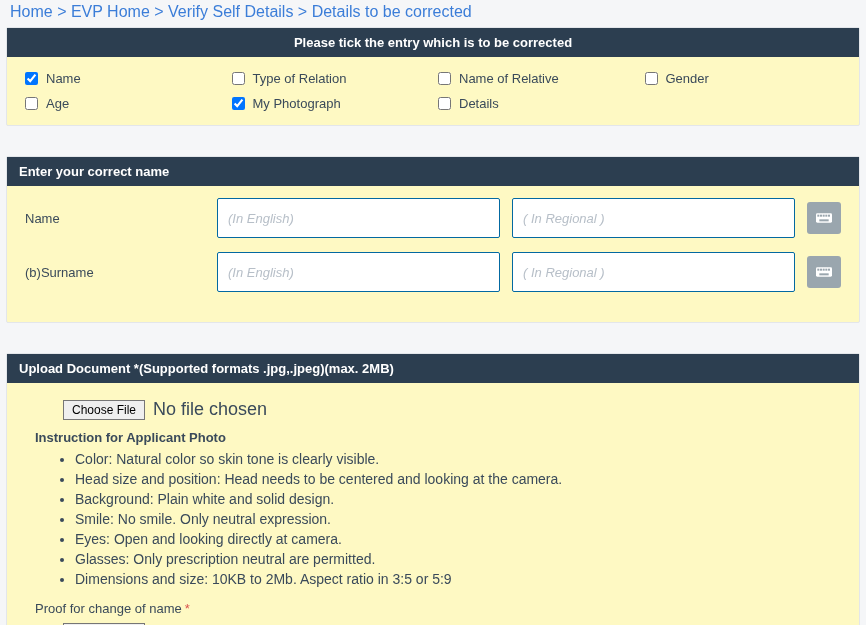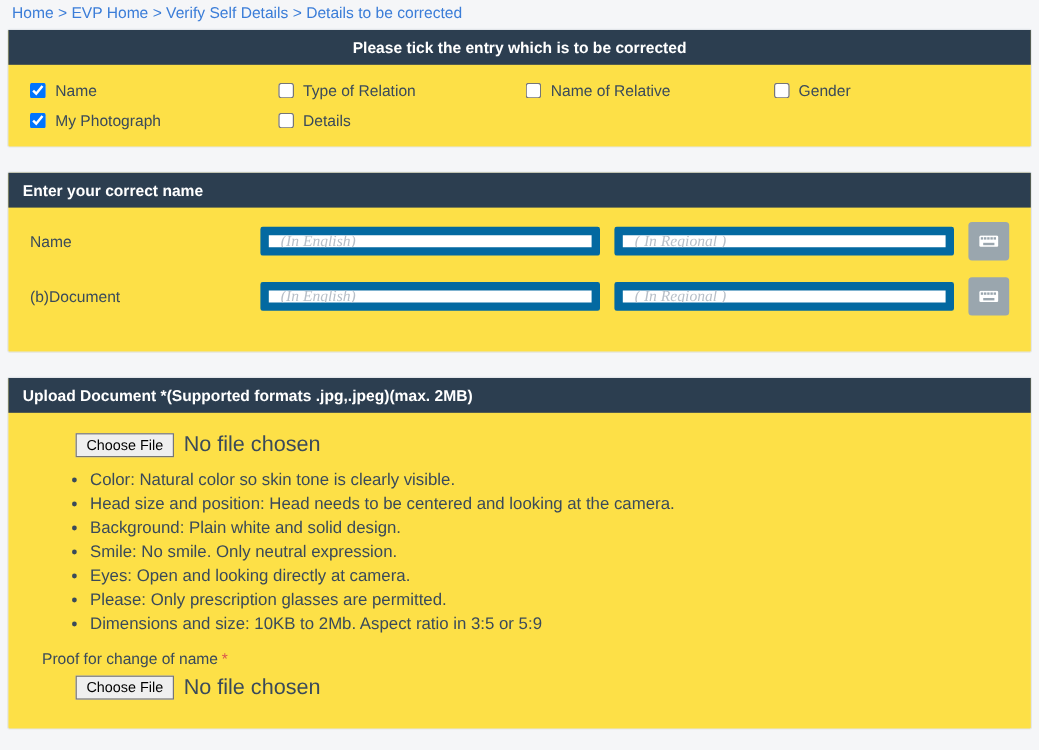--- a/index.html
+++ b/index.html
@@ -5,30 +5,30 @@
   * { box-sizing: border-box; margin: 0; padding: 0; }
   body {
     font-family: "Segoe UI", Arial, sans-serif;
     font-size: 13px;
     background: #f5f6f8;
     color: #3a4a5a;
     width: 866px;
     padding: 0 6px 20px 6px;
   }
   .breadcrumb {
-    font-size: 13px;
+    font-size: 16px;
     color: #3b7dd8;
     padding: 3px 4px 6px 4px;
   }
   .breadcrumb span { color: #3b7dd8; }
   .panel {
-    background: #fde047;
+    background: #fef9c3;
     border: 1px solid #e3e6ea;
     border-radius: 2px;
-    margin-bottom: 20px;
+    margin-bottom: 30px;
   }
   .panel-header {
     background: #2c3e50;
     color: #fff;
     font-weight: 600;
     font-size: 13px;
     padding: 7px 12px;
   }
   .panel-header.center { text-align: center; }
   .panel-body { padding: 12px 18px 16px 18px; }
@@ -40,28 +40,27 @@
     column-gap: 10px;
     padding: 14px 18px;
   }
   .tick-item { display: flex; align-items: center; gap: 8px; }
   .tick-item input[type=checkbox] { width: 13px; height: 13px; }
 
   .form-row { display: flex; align-items: center; margin-bottom: 14px; gap: 12px; }
   .form-label { width: 180px; color: #3a4a5a; }
   .txt {
     flex: 1;
-    height: 24px;
-    border: 7px solid #0369a1;
+    height: 40px;
+    border: 1px solid #0369a1;
     border-radius: 2px;
     padding: 0 10px;
     font-size: 13px;
     color: #3a4a5a;
     background: #fff;
-    font-family: Liberation Serif, serif;
   }
   .txt::placeholder { color: #b7bfc8; font-style: italic; }
   .kbd-btn {
     width: 34px; height: 32px;
     background: #9aa6ae;
     border: none;
     border-radius: 3px;
     color: #fff;
     display: flex; align-items: center; justify-content: center;
     cursor: pointer;
@@ -108,20 +107,24 @@
         <input type="checkbox" style="">
         <span>Type of Relation</span>
       </div>
       <div class="tick-item">
         <input type="checkbox" style="">
         <span>Name of Relative</span>
       </div>
       <div class="tick-item">
         <input type="checkbox" style="">
         <span>Gender</span>
+      </div>
+      <div class="tick-item">
+        <input type="checkbox" style="">
+        <span>Age</span>
       </div>
       <div class="tick-item">
         <input type="checkbox" checked="" style="">
         <span>My Photograph</span>
       </div>
       <div class="tick-item">
         <input type="checkbox" style="">
         <span>Details</span>
       </div>
     </div>
@@ -140,21 +143,21 @@
             <rect x="2" y="2" width="3" height="3" fill="#9aa6ae"></rect>
             <rect x="6" y="2" width="3" height="3" fill="#9aa6ae"></rect>
             <rect x="10" y="2" width="3" height="3" fill="#9aa6ae"></rect>
             <rect x="14" y="2" width="3" height="3" fill="#9aa6ae"></rect>
             <rect x="18" y="2" width="3" height="3" fill="#9aa6ae"></rect>
             <rect x="5" y="9" width="14" height="3" fill="#9aa6ae"></rect>
           </svg>
         </button>
       </div>
       <div class="form-row">
-        <div class="form-label">(b)Document</div>
+        <div class="form-label">(b)Surname</div>
         <input class="txt" placeholder="(In English)" style="">
         <input class="txt" placeholder="( In Regional )" style="">
         <button class="kbd-btn">
           <svg viewBox="0 0 24 14">
             <rect x="0" y="0" width="24" height="14" rx="2" fill="#fff"></rect>
             <rect x="2" y="2" width="3" height="3" fill="#9aa6ae"></rect>
             <rect x="6" y="2" width="3" height="3" fill="#9aa6ae"></rect>
             <rect x="10" y="2" width="3" height="3" fill="#9aa6ae"></rect>
             <rect x="14" y="2" width="3" height="3" fill="#9aa6ae"></rect>
             <rect x="18" y="2" width="3" height="3" fill="#9aa6ae"></rect>
@@ -169,27 +172,28 @@
   <div class="panel-header">Upload Document *(Supported formats .jpg,.jpeg)(max. 2MB)</div>
   <div class="upload-body">
 
     <div class="upload-block">
       <div class="file-row">
         <button class="file-btn">Choose File</button>
         <span class="file-status">No file chosen</span>
       </div>
     </div>
 
+    <div class="instr-head">Instruction for Applicant Photo</div>
     <ul class="instr" id="instr-list">
         <li>Color: Natural color so skin tone is clearly visible.</li>
         <li>Head size and position: Head needs to be centered and looking at the camera.</li>
         <li>Background: Plain white and solid design.</li>
         <li>Smile: No smile. Only neutral expression.</li>
         <li>Eyes: Open and looking directly at camera.</li>
-        <li>Please: Only prescription glasses are permitted.</li>
+        <li>Glasses: Only prescription neutral are permitted.</li>
         <li>Dimensions and size: 10KB to 2Mb. Aspect ratio in 3:5 or 5:9</li>
       </ul>
 
     <div class="upload-block">
       <div class="section-label">
         <span>Proof for change of name</span><span class="req">*</span>
       </div>
       <div class="file-row">
         <button class="file-btn">Choose File</button>
         <span class="file-status">No file chosen</span>

